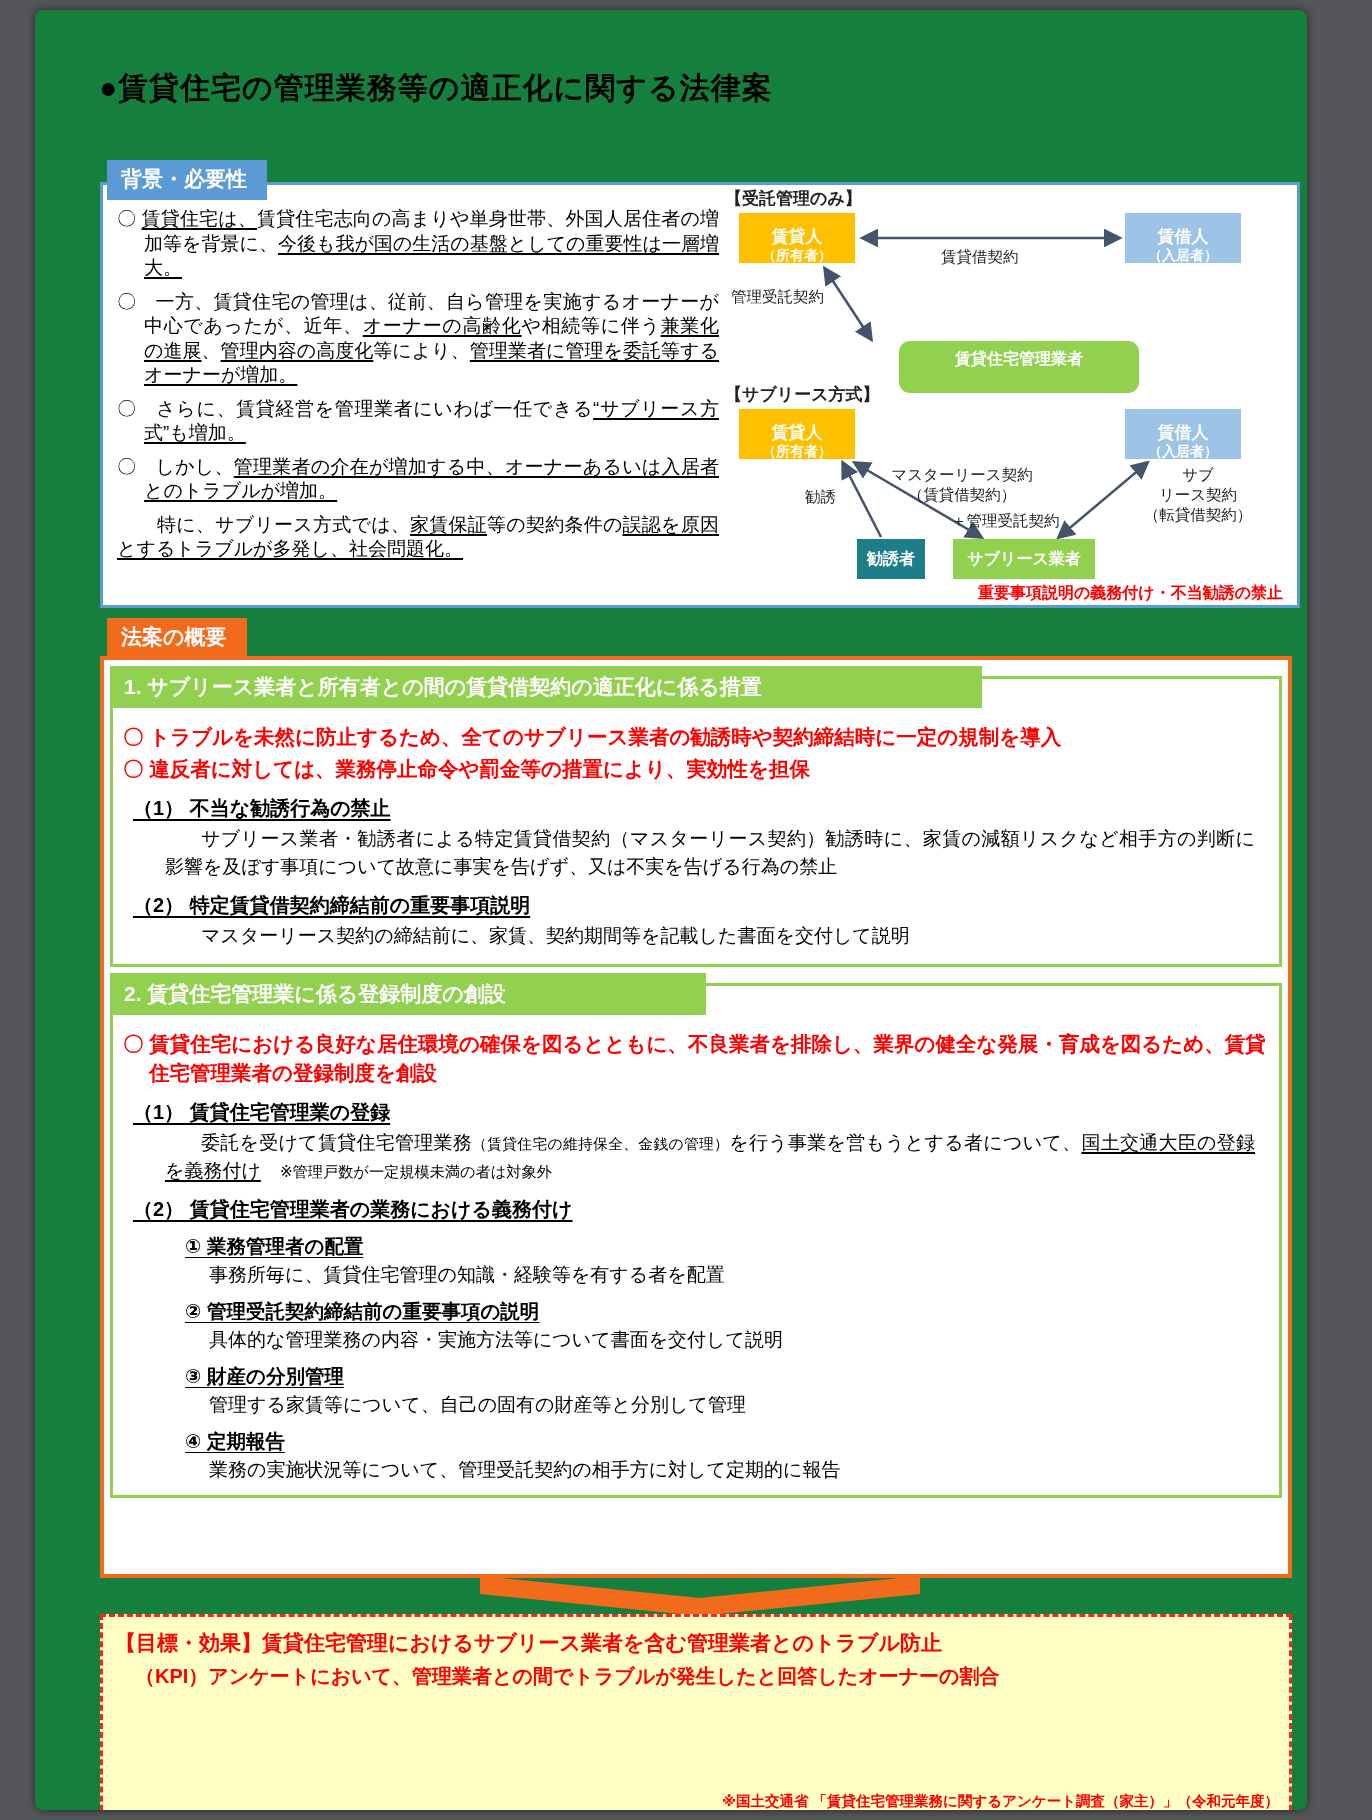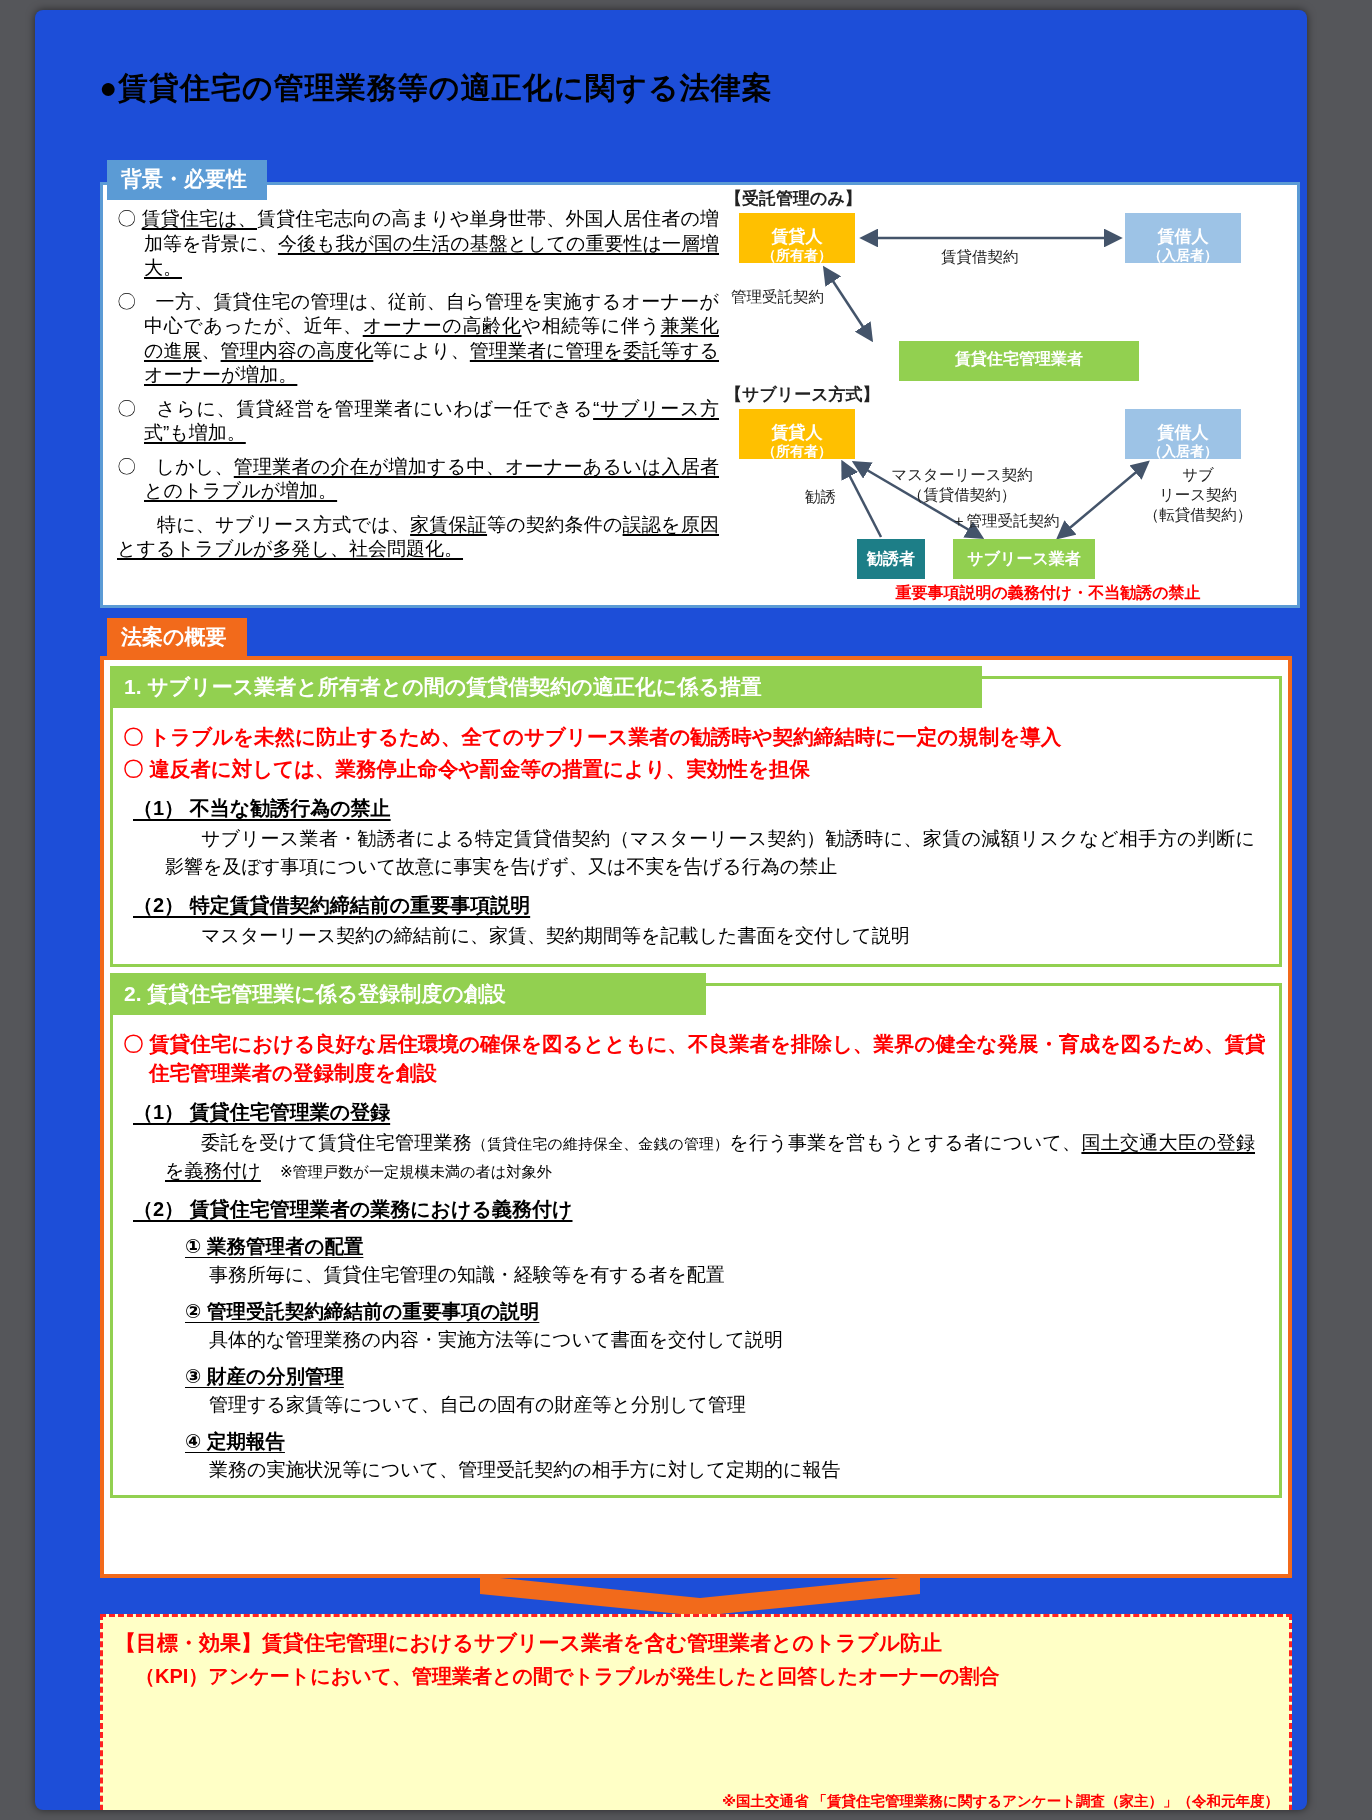--- a/index.html
+++ b/index.html
@@ -1,18 +1,18 @@
 <!DOCTYPE html>
 <html><head>
 <meta charset="utf-8">
 <style>
   html,body { margin:0; padding:0; background:#55565a; }
   .stage { position:relative; width:1372px; height:1820px; background:#55565a; overflow:hidden;
            font-family:"Liberation Sans","DejaVu Sans",sans-serif; color:#111; }
-  .page { position:absolute; left:35px; top:10px; width:1272px; height:1800px; background:#1d4ed8;
+  .page { position:absolute; left:35px; top:10px; width:1272px; height:1800px; background:#15803d;
           border-radius:8px; box-shadow:0 0 8px rgba(0,0,0,.55); overflow:hidden; }
 
   .title { position:absolute; left:64px; top:58px; font-size:30px; font-weight:bold; letter-spacing:1px; color:#000; }
 
   
   .tag { color:#fff; font-weight:bold; font-size:21px; padding:5px 20px 7px 14px; display:inline-block; }
   .bg-label { position:absolute; left:72px; top:150px; background:#5b9bd5; z-index:3; }
   .bg-box { position:absolute; left:65px; top:172px; width:1194px; height:420px; border:3px solid #5b9bd5; background:#fff; }
 
   .bg-text { position:absolute; left:14px; top:22px; width:602px; }
@@ -97,21 +97,21 @@
         <div class="db" style="left:16px; top:26px; width:116px; height:50px; background:#ffc000;">
           <span class="l1">賃貸人</span>
           <span class="l2">（所有者）</span>
         </div>
         <div class="db" style="left:402px; top:26px; width:116px; height:50px; background:#9dc3e6;">
           <span class="l1">賃借人</span>
           <span class="l2">（入居者）</span>
         </div>
         <div class="dlab" style="left:218px; top:60px;">賃貸借契約</div>
         <div class="dlab" style="left:8px; top:100px;">管理受託契約</div>
-        <div class="db single" style="left:176px; top:154px; width:240px; height:40px; line-height:36px; background:#92d050;">賃貸住宅管理業者</div>
+        <div class="db single" style="left:176px; top:154px; width:240px; height:52px; line-height:36px; background:#92d050;border-radius:11px;">賃貸住宅管理業者</div>
 
         <div class="dg-title" style="left:2px; top:196px;">【サブリース方式】</div>
         <div class="db" style="left:16px; top:222px; width:116px; height:50px; background:#ffc000;">
           <span class="l1">賃貸人</span>
           <span class="l2">（所有者）</span>
         </div>
         <div class="db" style="left:402px; top:222px; width:116px; height:50px; background:#9dc3e6;">
           <span class="l1">賃借人</span>
           <span class="l2">（入居者）</span>
         </div>
@@ -121,21 +121,21 @@
           <span>（賃貸借契約）</span>
         </div>
         <div class="dlab" style="left:228px; top:324px;">＋管理受託契約</div>
         <div class="dlab center" style="left:400px; top:278px; width:150px; line-height:20px;">
           <span>サブ</span><br>
           <span>リース契約</span><br>
           <span>（転貸借契約）</span>
         </div>
         <div class="db single" style="left:134px; top:352px; width:68px; height:40px; line-height:40px; background:#1d7e87;">勧誘者</div>
         <div class="db single" style="left:230px; top:352px; width:142px; height:40px; line-height:40px; background:#92d050;">サブリース業者</div>
-        <div class="dg-note" style="left:90px; top:396px; width:470px;">重要事項説明の義務付け・不当勧誘の禁止</div>
+        <div class="dg-note" style="left:90px; top:396px; width:470px;text-align:right;">重要事項説明の義務付け・不当勧誘の禁止</div>
       </div>
     </div>
 
     <div class="tag ov-label">法案の概要</div>
     <div class="ov-box">
 
       <div class="sec-box">
         <div class="sec-bar" style="width:872px;">1. サブリース業者と所有者との間の賃貸借契約の適正化に係る措置</div>
         <p class="pt">〇 トラブルを未然に防止するため、全てのサブリース業者の勧誘時や契約締結時に一定の規制を導入</p>
         <p class="pt">〇 違反者に対しては、業務停止命令や罰金等の措置により、実効性を担保</p>

